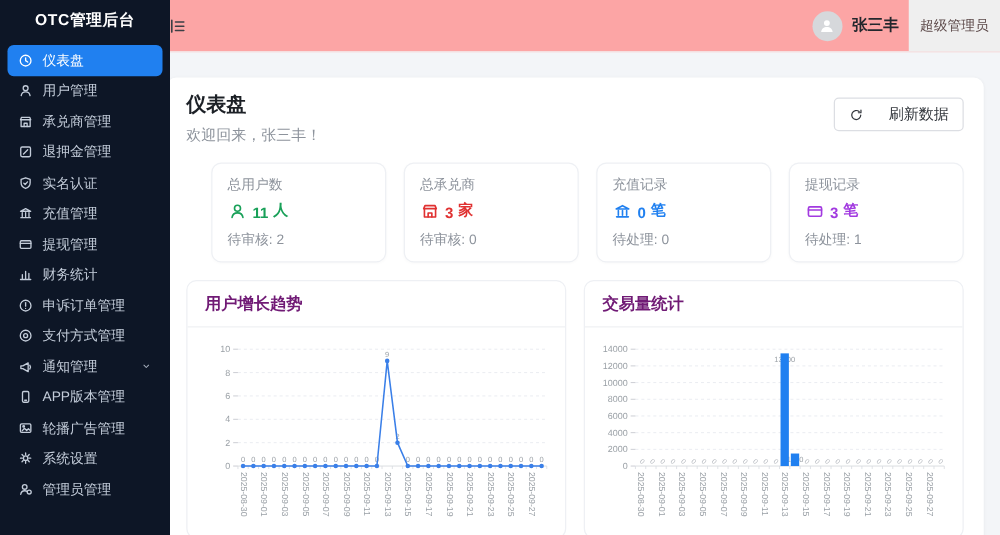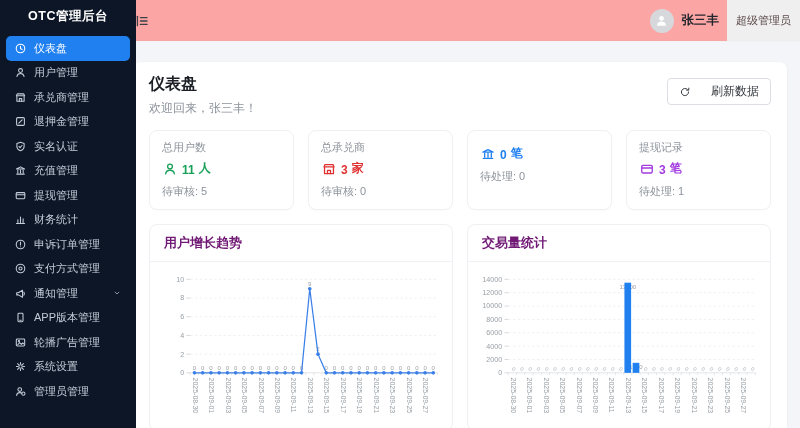--- a/index.html
+++ b/index.html
@@ -40,21 +40,21 @@
     padding:12px 16px; height:500px; }
 
   .page-head { display:flex; align-items:flex-start; justify-content:space-between; }
   .page-title { font-size:16px; font-weight:bold; color:#1c2026; }
   .welcome { font-size:12px; color:#8d939c; margin-top:5px; }
   .refresh-btn { display:flex; align-items:center; gap:20px; margin-top:4px;
     border:1px solid #dcdee3; border-radius:4px; background:#fff;
     padding:4px 11px; font-size:12px; color:#33373d; cursor:pointer;justify-content:center; }
   .refresh-btn .icon { width:12px; height:12px; display:inline-flex; }
 
-  .stats-row { display:grid; grid-template-columns:repeat(4,1fr); gap:14px; margin-top:13px; }
+  .stats-row { display:grid; grid-template-columns:repeat(4,1fr); gap:14px; margin-top:13px;margin-left:20px; }
   .stat-card { border:1px solid #eef0f4; border-radius:8px; padding:9px 12px 10px;
     background:#fff; box-shadow:0 1px 2px rgba(0,0,0,.02); }
   .stat-label { font-size:11px; color:#8d939c; }
   .stat-value { margin-top:5px; display:flex; align-items:flex-end; gap:4px;
     font-size:12px; font-weight:bold; }
   .stat-value .icon { width:16px; height:16px; display:inline-flex; }
   .stat-value .icon svg { width:100%; height:100%; }
   .stat-note { margin-top:7px; font-size:11px; color:#8d939c; }
 
   .charts-row { display:grid; grid-template-columns:1fr 1fr; gap:14px; margin-top:14px; }
@@ -259,38 +259,39 @@
           <div class="stat-value" style="color:#18a058">
             <span class="icon">
               <svg viewBox="0 0 14 14" fill="none" stroke="currentColor" stroke-width="1.15" stroke-linecap="round" stroke-linejoin="round">
                 <circle cx="7" cy="4.9" r="2.1"></circle>
                 <path d="M3.2 11.3c.3-2 1.9-3.2 3.8-3.2s3.5 1.2 3.8 3.2"></path>
               </svg>
             </span>
             <span>11</span>
             <span>人</span>
           </div>
-          <div class="stat-note">待审核: 5</div>
+          <div class="stat-note">待审核: 2</div>
         </div>
         <div class="stat-card">
           <div class="stat-label">总承兑商</div>
           <div class="stat-value" style="color:#e03131">
             <span class="icon">
               <svg viewBox="0 0 14 14" fill="none" stroke="currentColor" stroke-width="1.15" stroke-linecap="round" stroke-linejoin="round">
                 <path d="M3.1 5.2h7.8V11H3.1z"></path>
                 <path d="M2.6 5.2l.9-2.1h7l.9 2.1"></path>
                 <path d="M5.7 11V8.2h2.6V11"></path>
               </svg>
             </span>
             <span>3</span>
             <span>家</span>
           </div>
           <div class="stat-note">待审核: 0</div>
         </div>
         <div class="stat-card">
+          <div class="stat-label">充值记录</div>
           <div class="stat-value" style="color:#2080f0">
             <span class="icon">
               <svg viewBox="0 0 14 14" fill="none" stroke="currentColor" stroke-width="1.15" stroke-linecap="round" stroke-linejoin="round">
                 <path d="M2.6 5.4L7 3.1l4.4 2.3H2.6z"></path>
                 <path d="M4.1 6.5v3.3M7 6.5v3.3M9.9 6.5v3.3"></path>
                 <path d="M2.9 10.9h8.2"></path>
               </svg>
             </span>
             <span>0</span>
             <span>笔</span>

